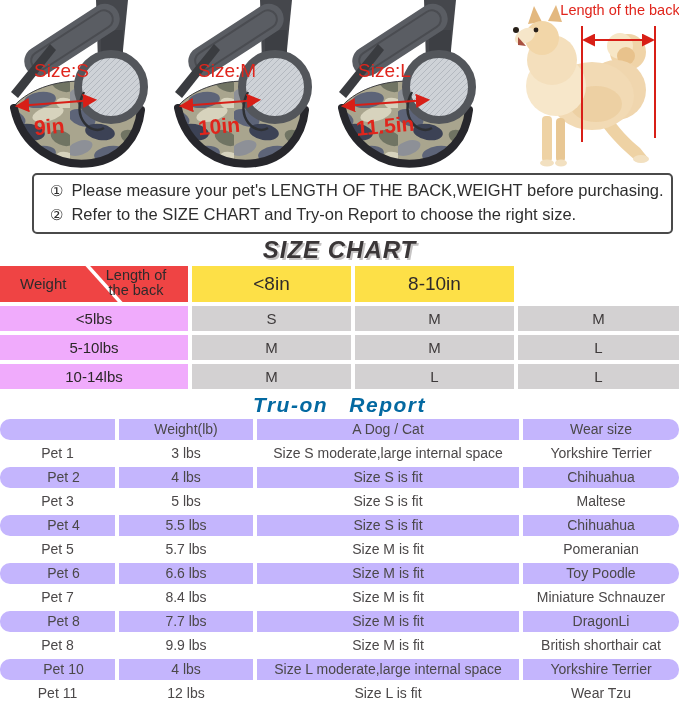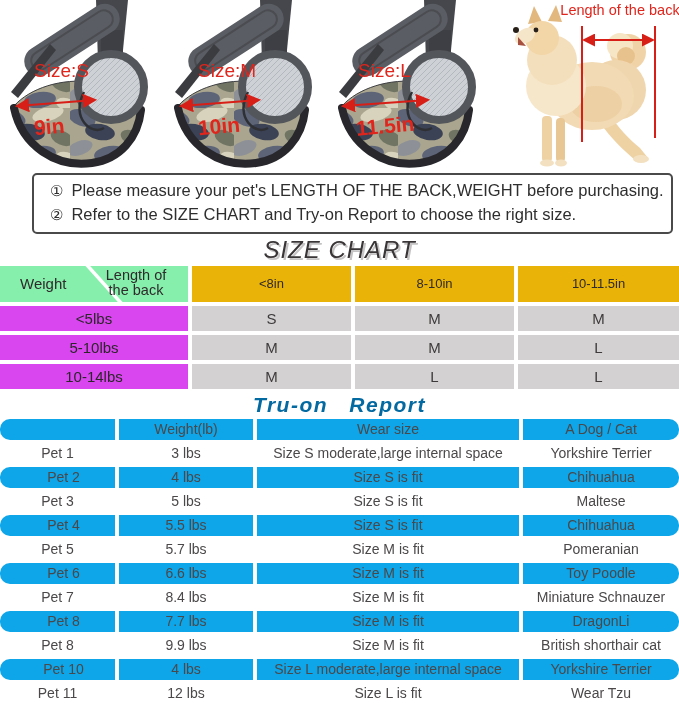--- a/index.html
+++ b/index.html
@@ -21,57 +21,57 @@
   .notes-box {
     width:641px; margin:3px auto 0 32px;
     border:2px solid #4a4a4a; border-radius:5px;
     padding:4px 10px 5px 16px;
   }
   .note { font-size:16.5px; color:#2e2e2e; line-height:1.45; white-space:nowrap; }
   .note-num { margin-right:8px; font-size:15px; }
 
   
   .size-title {
-    text-align:center; font-size:24px; font-weight:normal; font-style:italic;
+    text-align:center; font-size:24px; font-weight:bold; font-style:italic;
     letter-spacing:1px; color:#3a3637; margin:2px 0 2px 0;
     text-shadow:2px 2px 0 #c6c4c4;
   }
   .tryon-title {
     text-align:center; font-size:21px; font-weight:bold; font-style:italic;
     letter-spacing:1.5px; word-spacing:14px; color:#0369a1; margin:3px 0 2px 0;
   }
 
   
   .s-table { width:679px; }
   .s-header, .s-row {
     display:grid; grid-template-columns:188px 159px 159px 161px;
     column-gap:4px; margin-bottom:4px;
   }
   .s-header { height:36px; }
   .s-row { height:25px; }
   .s-h, .s-w, .s-v { display:flex; align-items:center; justify-content:center; }
-  .s-h { background:#eab308; color:#2f2a2b; font-size:13px; }
-  .corner { position:relative; background:#86efac; color:#2f2a2b; font-size:15px; }
+  .s-h { background:#fde047; color:#2f2a2b; font-size:19px; }
+  .corner { position:relative; background:#ef4444; color:#2f2a2b; font-size:15px; }
   .corner svg { position:absolute; inset:0; width:100%; height:100%; }
   .c-weight { position:absolute; left:20px; top:9px; }
   .c-len { position:absolute; right:14px; top:2px; width:76px; text-align:center; line-height:1.05; font-size:14.5px; }
-  .s-w { background:#d946ef; color:#2b2728; font-size:15px; }
+  .s-w { background:#f0abfc; color:#2b2728; font-size:15px; }
   .s-v { background:#d3d1d2; color:#3e3a3b; font-size:15px; }
 
   
   .r-table { width:679px; }
   .r-row {
     display:grid; grid-template-columns:115px 134px 262px 1fr;
     column-gap:4px; height:21px; margin-bottom:3px;
   }
   .r-row > div {
     display:flex; align-items:center; justify-content:center;
     font-size:14px; color:#4b4849; white-space:nowrap;
   }
-  .r-row.gray > div { background:#0ea5e9; }
+  .r-row.gray > div { background:#c4b5fd; }
   .r-row.gray > div:first-child { border-radius:10px 0 0 10px;padding-left:12px; }
   .r-row.gray > div:last-child { border-radius:0 10px 10px 0; }
 </style>
 </head>
 <body>
 
 <svg width="0" height="0" style="position:absolute" aria-hidden="true">
   <defs>
     <pattern id="camo" width="70" height="54" patternUnits="userSpaceOnUse">
       <rect width="70" height="54" fill="#a9a58e"></rect>
@@ -207,21 +207,20 @@
     <div class="s-header">
       <div class="corner">
         <svg viewBox="0 0 188 36" preserveAspectRatio="none">
           <line x1="86" y1="-2" x2="122" y2="38" stroke="#ffffff" stroke-width="3.5"></line>
         </svg>
         <span class="c-weight">Weight</span>
         <span class="c-len">Length of the back</span>
       </div>
       <div class="s-h">&lt;8in</div>
       <div class="s-h">8-10in</div>
-      <div class="s-h">10-11.5in</div>
     </div>
     <div class="s-row">
       <div class="s-w">&lt;5lbs</div>
       <div class="s-v">S</div>
       <div class="s-v">M</div>
       <div class="s-v">M</div>
     </div>
     <div class="s-row">
       <div class="s-w">5-10lbs</div>
       <div class="s-v">M</div>
@@ -235,22 +234,22 @@
       <div class="s-v">L</div>
     </div>
   </div>
 
   <h2 class="tryon-title">Tru-on Report</h2>
 
   <div class="r-table">
     <div class="r-row gray">
       <div></div>
       <div>Weight(lb)</div>
+      <div>A Dog / Cat</div>
       <div>Wear size</div>
-      <div>A Dog / Cat</div>
     </div>
     <div class="r-row">
       <div>Pet 1</div>
       <div>3 lbs</div>
       <div>Size S moderate,large internal space</div>
       <div>Yorkshire Terrier</div>
     </div>
     <div class="r-row gray">
       <div>Pet 2</div>
       <div>4 lbs</div>

